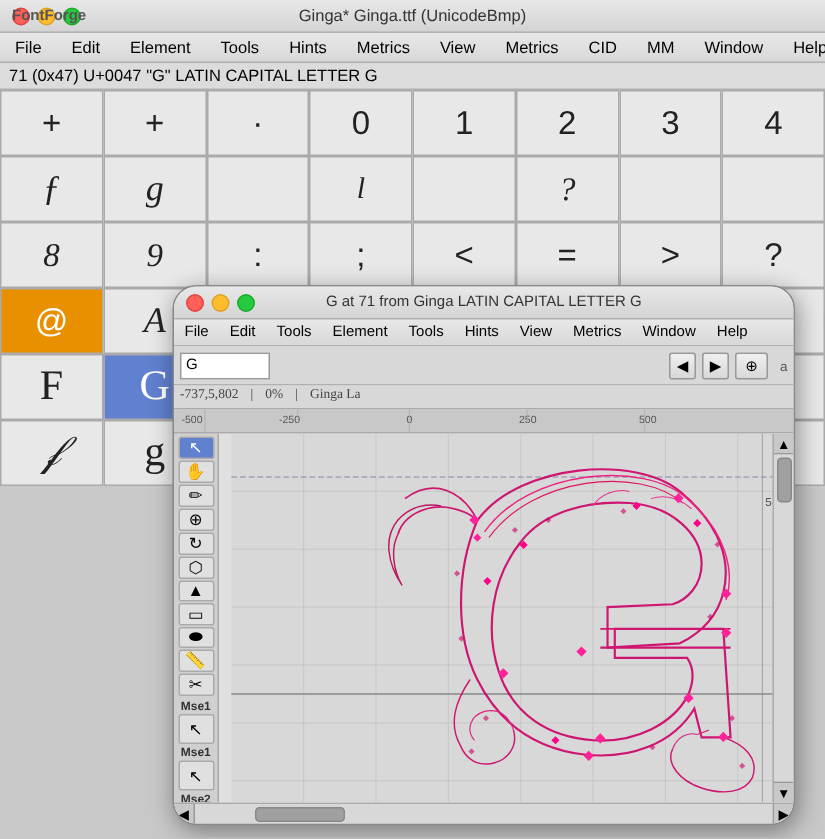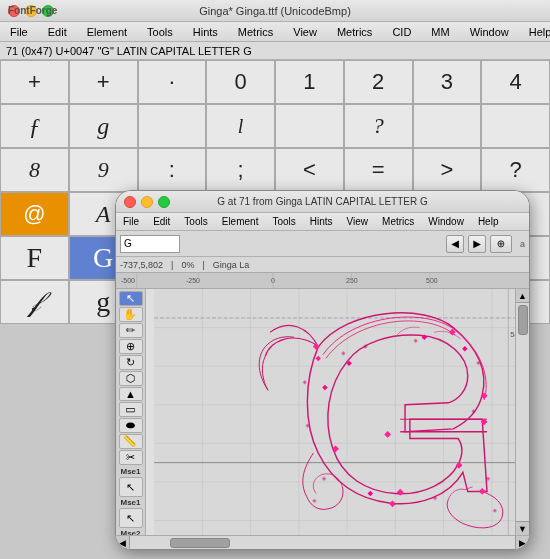--- a/index.html
+++ b/index.html
@@ -240,27 +240,27 @@
       top: 0; left: 0;
       width: 100%;
       height: 100%;
     }
 
     
     .editor-info-bar {
       background: #d8d8d8;
       height: 16px;
       display: flex;
-      align-items: center;
       padding: 0 4px;
       font-size: 9px;
       color: #444;
       gap: 8px;
       border-bottom: 1px solid #aaa;
       flex-shrink: 0;
+      font-family: Liberation Serif, serif;
     }
   </style>
 </head>
 <body>
 
 <div class="title-bar">
   <div class="traffic-lights">
     <div class="traffic-light tl-close"></div>
     <div class="traffic-light tl-min"></div>
     <div class="traffic-light tl-max"></div>

